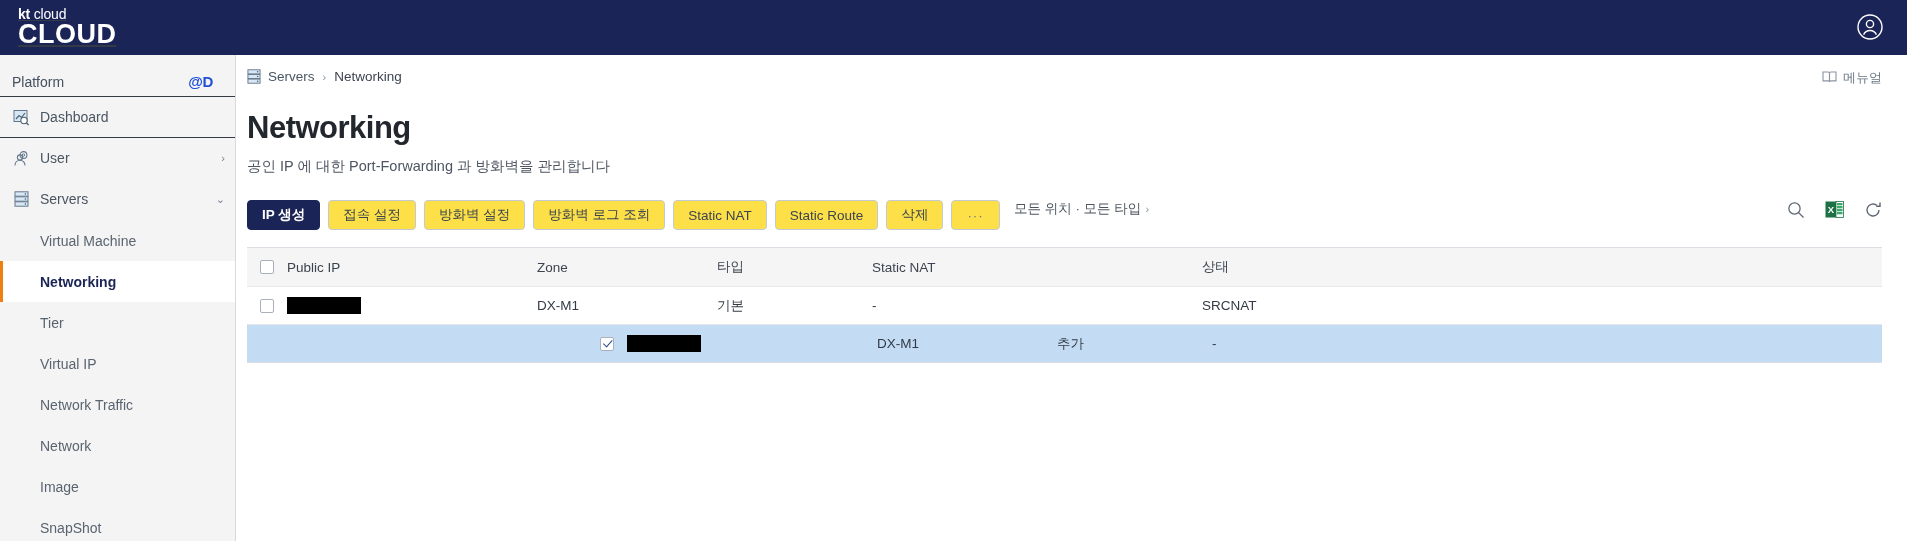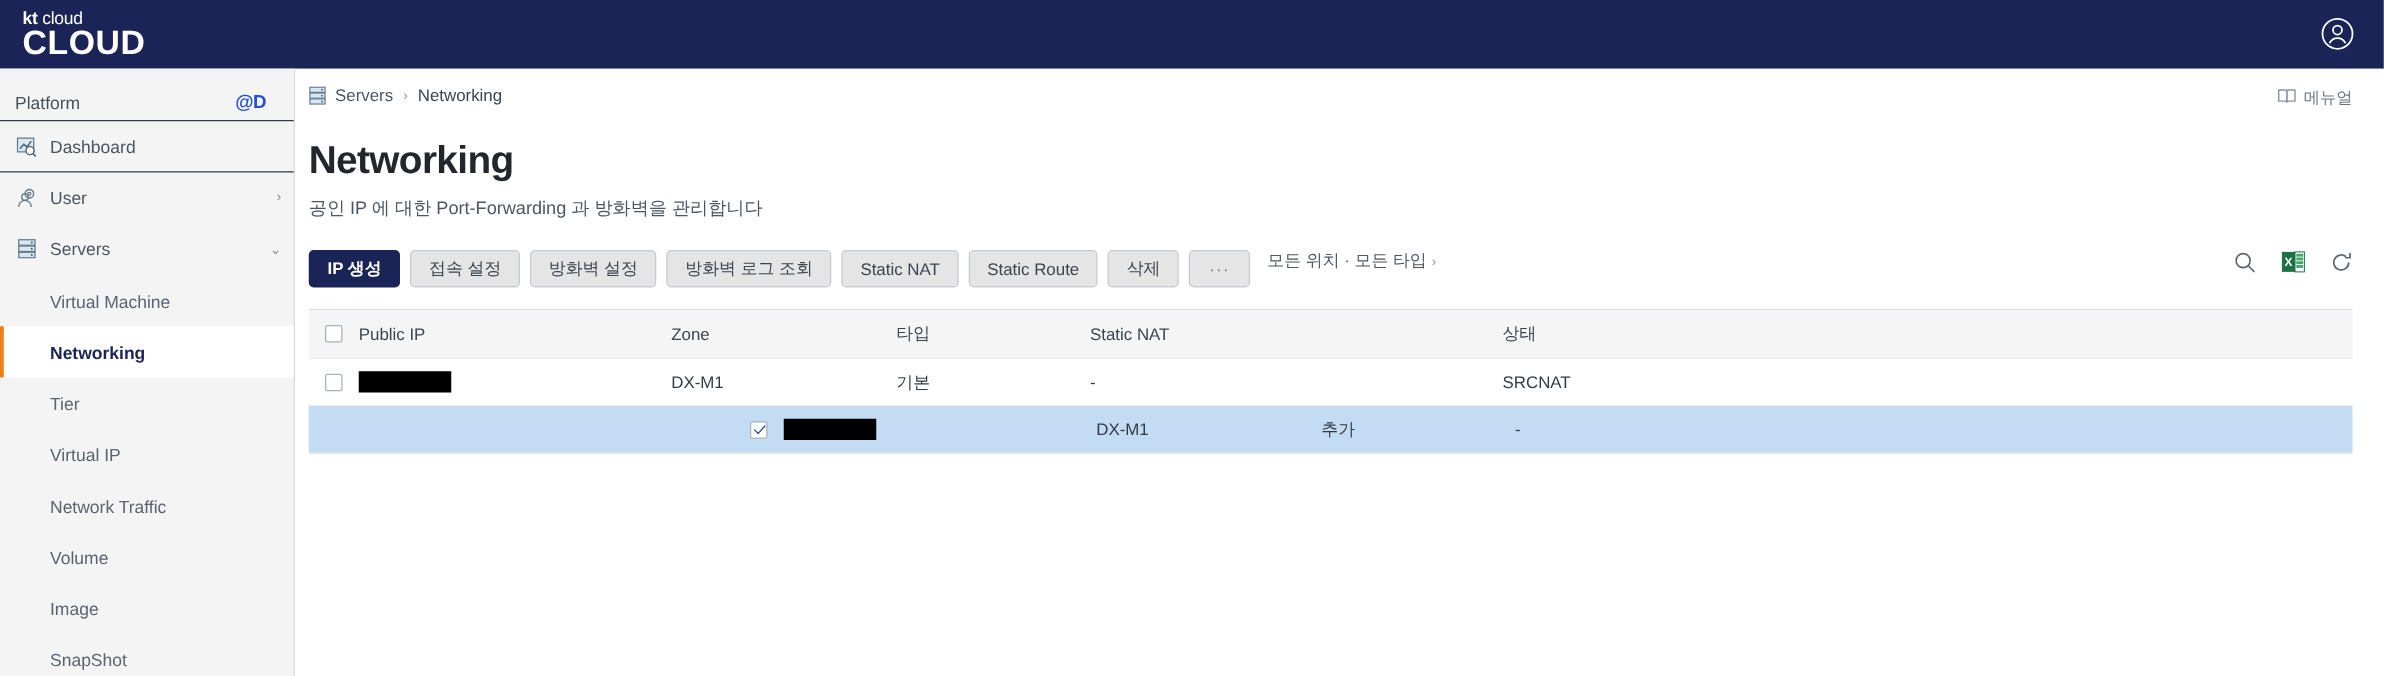--- a/index.html
+++ b/index.html
@@ -12,21 +12,21 @@
     color: #333a45;
   }
 
   
   .topbar {
     position: absolute; top: 0; left: 0;
     width: 1907px; height: 55px;
     background: #1b2456;
     display: flex; align-items: center;
   }
-  .brand { margin-left: 18px; line-height: 1; user-select: none; }
+  .brand { margin-left: 18px; line-height: 1; user-select: none; text-decoration: underline; }
   .brand-kt {
     color: #ffffff; font-size: 14px; font-weight: bold;
     letter-spacing: -0.2px; display: block; margin-bottom: 1px;
   }
   .brand-kt .thin { font-weight: normal; }
   .brand-cloud {
     color: #ffffff; font-size: 27px; font-weight: bold;
     letter-spacing: 0.5px; display: block; line-height: 0.95;
   }
   .avatar-btn {
@@ -110,21 +110,21 @@
 
   
   .toolbar {
     display: flex; align-items: flex-start;
     margin: 24px 0 0 11px; height: 30px;
     position: relative;
   }
   .btn {
     height: 30px; padding: 0 14px;
     border: 1px solid #c5cad2; border-radius: 4px;
-    background: #e5e5e5; color: #3b4450;
+    background: #fde047; color: #3b4450;
     font-size: 13.5px; font-family: inherit;
     margin-right: 8px; cursor: pointer;
     display: inline-flex; align-items: center; justify-content: center;
     white-space: nowrap;
   }
   .btn.primary {
     background: #1b2456; border-color: #1b2456;
     color: #ffffff; font-weight: bold;
   }
   .btn.more { padding: 0 15px; letter-spacing: 1px; color: #6b7683; }
@@ -245,21 +245,21 @@
   <div class="sub-item">
     <span>Tier</span>
   </div>
   <div class="sub-item">
     <span>Virtual IP</span>
   </div>
   <div class="sub-item">
     <span>Network Traffic</span>
   </div>
   <div class="sub-item">
-    <span>Volume</span>
+    <span>Network</span>
   </div>
   <div class="sub-item">
     <span>Image</span>
   </div>
   <div class="sub-item">
     <span>SnapShot</span>
   </div>
 </div>
 
 <div class="main">

